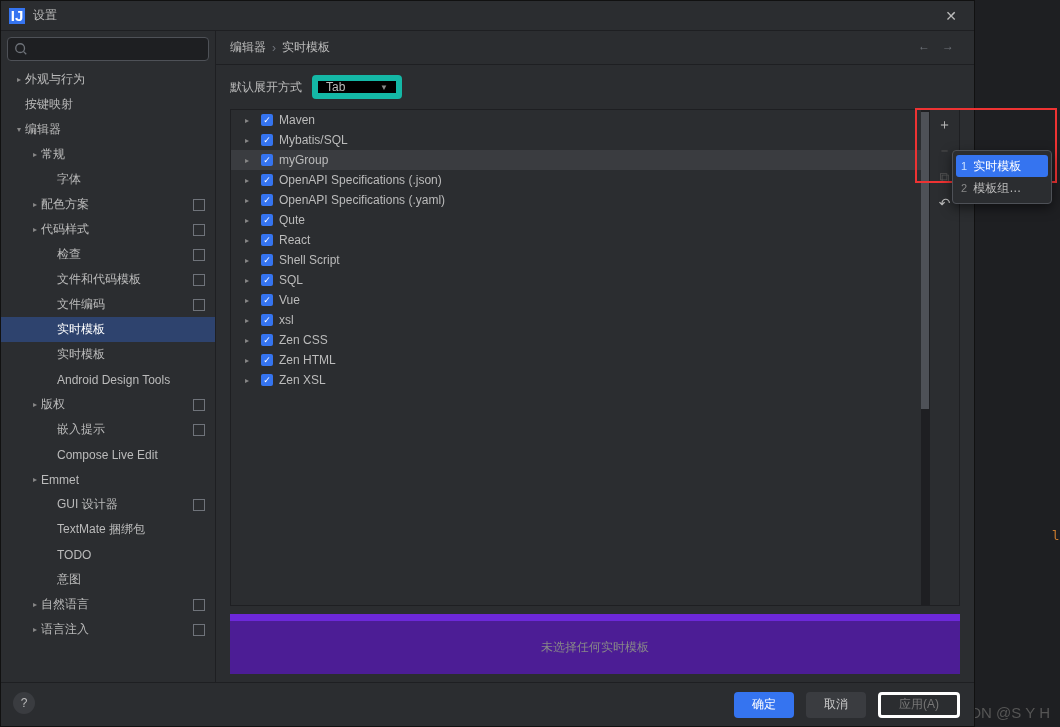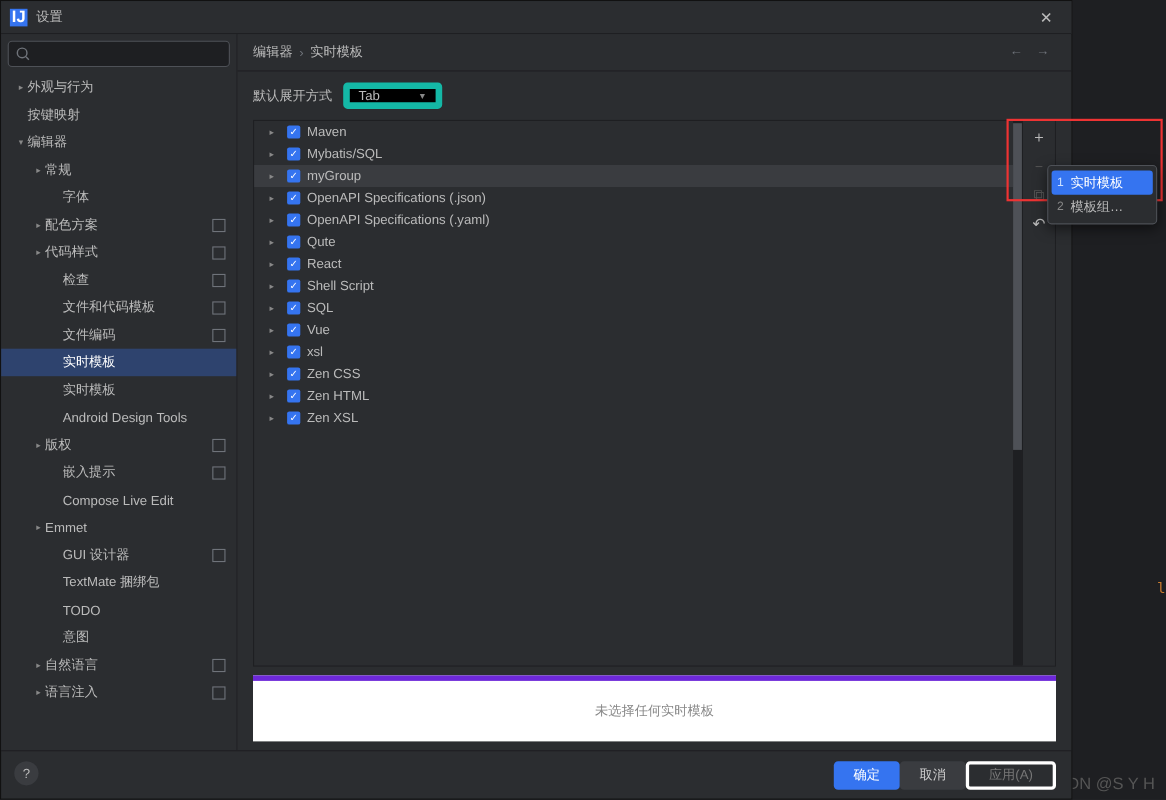--- a/index.html
+++ b/index.html
@@ -35,22 +35,22 @@
 .list-area { flex:1; display:flex; flex-direction:column; margin:0 14px 8px 14px; border:1px solid #1e1f22; position:relative; }
 .tmpl-list { flex:1; overflow:auto; }
 .tmpl-item { height:20px; display:flex; align-items:center; padding-left:14px; gap:6px; cursor:pointer; }
 .tmpl-item.sel { background:#3a3c40; }
 .tmpl-item .arrow { width:10px; font-size:8px; color:#888; }
 .chk { width:12px; height:12px; background:#3574f0; border-radius:2px; display:inline-flex; align-items:center; justify-content:center; color:#fff; font-size:9px; }
 .list-toolbar { width:30px; background:#2b2d30; border-left:1px solid #1e1f22; display:flex; flex-direction:column; align-items:center; padding-top:4px; gap:4px; }
 .tool-btn { width:22px; height:22px; display:flex; align-items:center; justify-content:center; cursor:pointer; color:#bbbbbb; font-size:14px; }
 .list-scroll { position:absolute; right:30px; top:0; bottom:0; width:8px; background:#1e1f22; }
 .list-scroll-thumb { background:#4e5157; width:100%; }
-.detail { height:60px; display:flex; align-items:center; justify-content:center; color:#888; border-top:5px solid #6d28d9; margin:0 14px 8px 14px; background:#ffffff; }
-.dlg-btns { height:44px; border-top:1px solid #1e1f22; display:flex; align-items:center; justify-content:flex-end; padding:0 14px; }
+.detail { height:60px; display:flex; align-items:center; justify-content:center; color:#888; border-top:7px solid #6d28d9; margin:0 14px 8px 14px; background:#4c1d95; }
+.dlg-btns { height:44px; border-top:1px solid #1e1f22; display:flex; align-items:center; justify-content:flex-end; padding:0 14px; gap:12px; }
 .btn { height:26px; padding:0 18px; border-radius:4px; display:flex; align-items:center; cursor:pointer; background:#3a3c40; color:#ccc; }
 .btn.primary { background:#3574f0; color:#fff; }
 .btn.muted { background:transparent; border:3px solid #ffffff; color:#777; }
 .help { position:absolute; left:12px; bottom:12px; width:22px; height:22px; border-radius:11px; background:#3a3c40; display:flex; align-items:center; justify-content:center; cursor:pointer; color:#bbb; }
 .popup-area { position:absolute; right:3px; top:108px; width:142px; height:75px; border:2px solid #e33; pointer-events:none; }
 .popup-menu { position:absolute; right:8px; top:150px; width:100px; background:#2b2d30; border:1px solid #4e5157; border-radius:4px; padding:4px 0; box-shadow:0 4px 12px rgba(0,0,0,0.5); z-index:5; }
 .popup-menu .mi { height:22px; display:flex; align-items:center; padding:0 8px; cursor:pointer; gap:6px; }
 .popup-menu .mi.sel { background:#3574f0; color:#fff; border-radius:3px; margin:0 3px; padding:0 5px; }
 .popup-menu .mi .num { color:#888; font-size:11px; }
 .popup-menu .mi.sel .num { color:#cbe0ff; }

